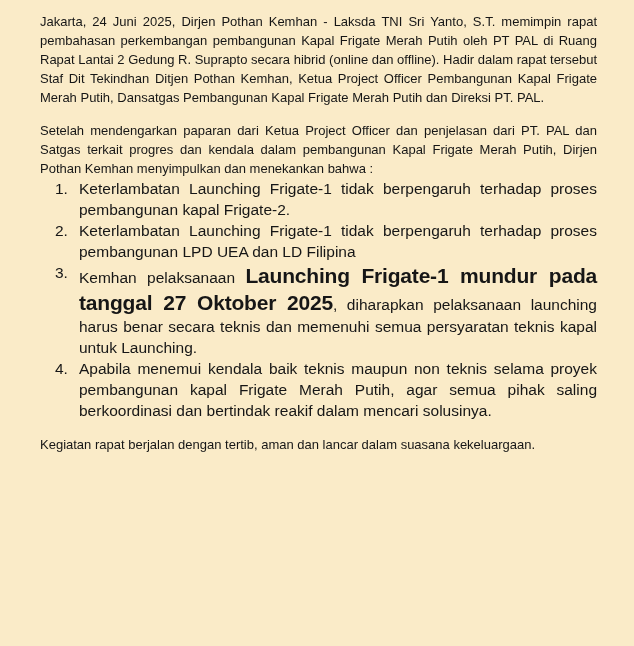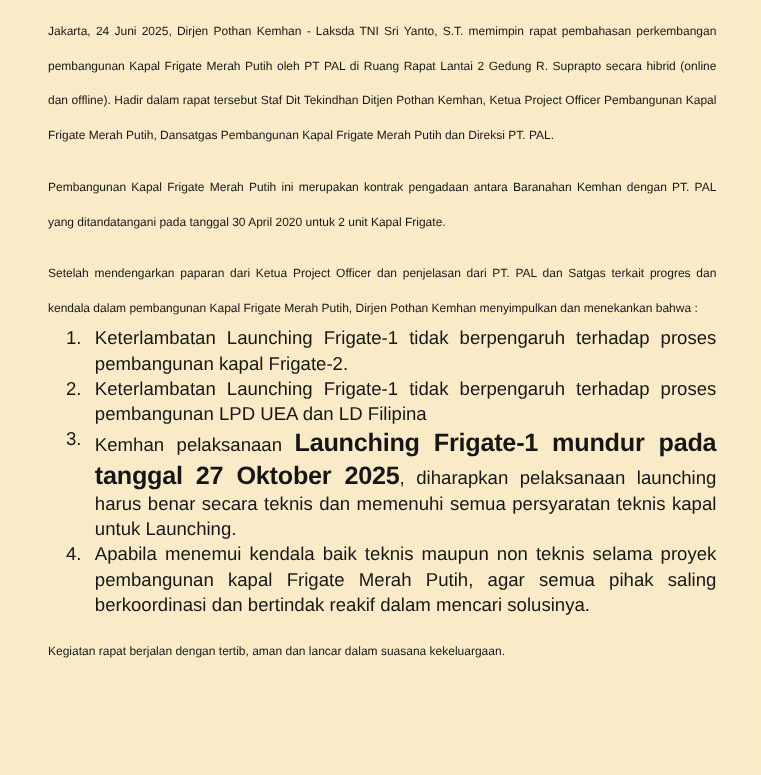--- a/index.html
+++ b/index.html
@@ -10,22 +10,22 @@
     color: #161616;
     overflow: hidden;
   }
   .page {
     width: 634px;
     height: 646px;
     padding: 12px 37px 0 40px;
     overflow: hidden;
   }
   .page p {
-    font-size: 10px;
-    line-height: 29px;
+    font-size: 13px;
+    line-height: 19px;
     text-align: justify;
     margin: 0 0 14px 0;
   }
   .page p.no-gap { margin-bottom: 0; }
   .page p.closing { margin-bottom: 0; margin-top: 14px; }
   ol.conclusions {
     list-style: none;
     margin: 0;
     padding: 0;
   }
@@ -50,21 +50,20 @@
     letter-spacing: -0.2px;
   }
 </style>
 </head>
 <body style="background: rgb(250, 235, 200); color: rgb(22, 22, 22);">
 
 <div class="page">
 
   <p>Jakarta, 24 Juni 2025, Dirjen Pothan Kemhan - Laksda TNI Sri Yanto, S.T. memimpin rapat pembahasan perkembangan pembangunan Kapal Frigate Merah Putih oleh PT PAL di Ruang Rapat Lantai 2 Gedung R. Suprapto secara hibrid (online dan offline). Hadir dalam rapat tersebut Staf Dit Tekindhan Ditjen Pothan Kemhan, Ketua Project Officer Pembangunan Kapal Frigate Merah Putih, Dansatgas Pembangunan Kapal Frigate Merah Putih dan Direksi PT. PAL.</p>
 
-  <p>Pembangunan Kapal Frigate Merah Putih ini merupakan kontrak pengadaan antara Baranahan Kemhan dengan PT. PAL yang ditandatangani pada tanggal 30 April 2020 untuk 2 unit Kapal Frigate.</p>
 
   <p class="no-gap">Setelah mendengarkan paparan dari Ketua Project Officer dan penjelasan dari PT. PAL dan Satgas terkait progres dan kendala dalam pembangunan Kapal Frigate Merah Putih, Dirjen Pothan Kemhan menyimpulkan dan menekankan bahwa :</p>
 
   <ol class="conclusions">
 
     <li>
       <span class="num">1.</span>
       <span class="li-text">Keterlambatan Launching Frigate-1 tidak berpengaruh terhadap proses pembangunan kapal Frigate-2.</span>
     </li>
 

